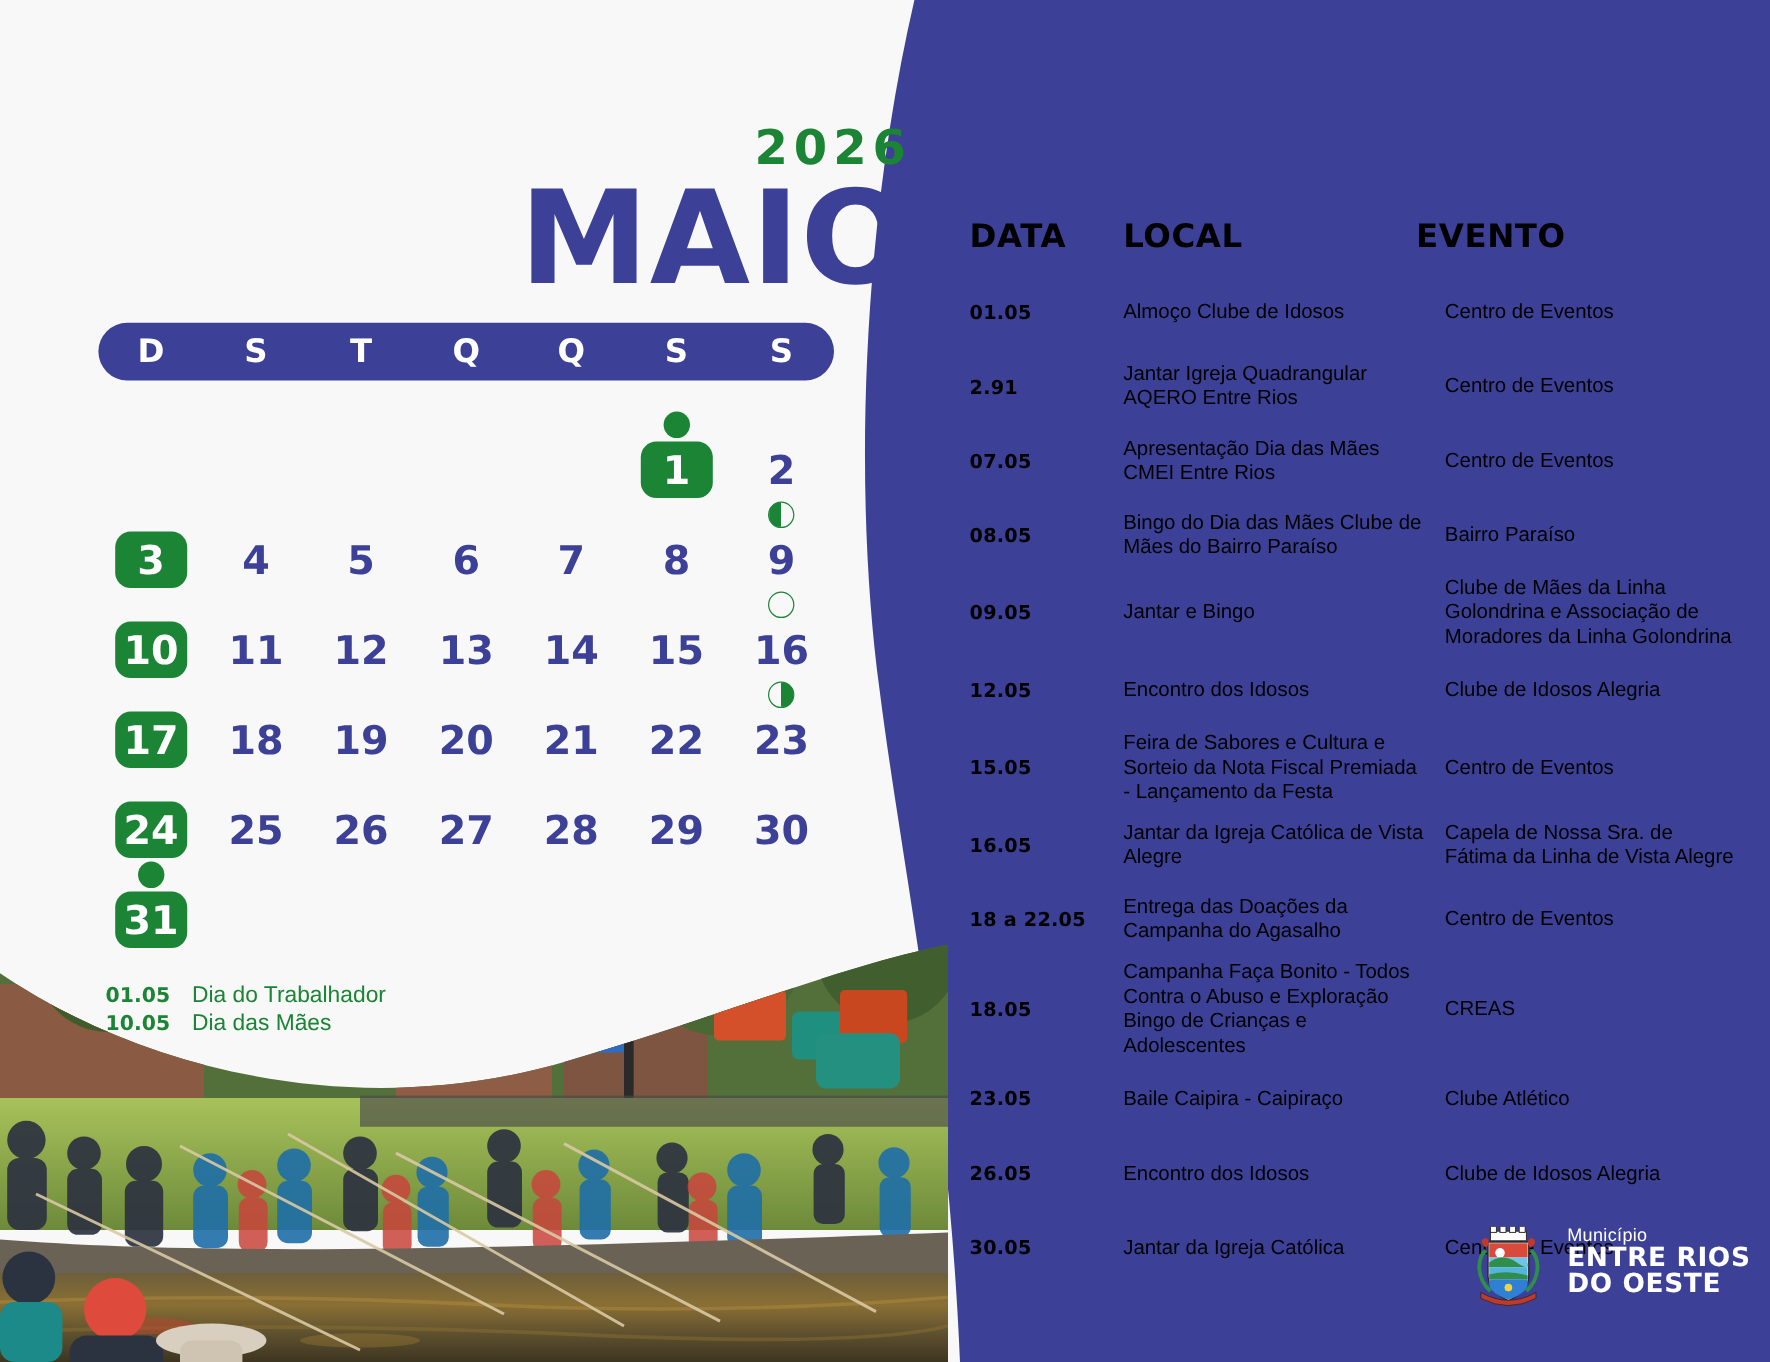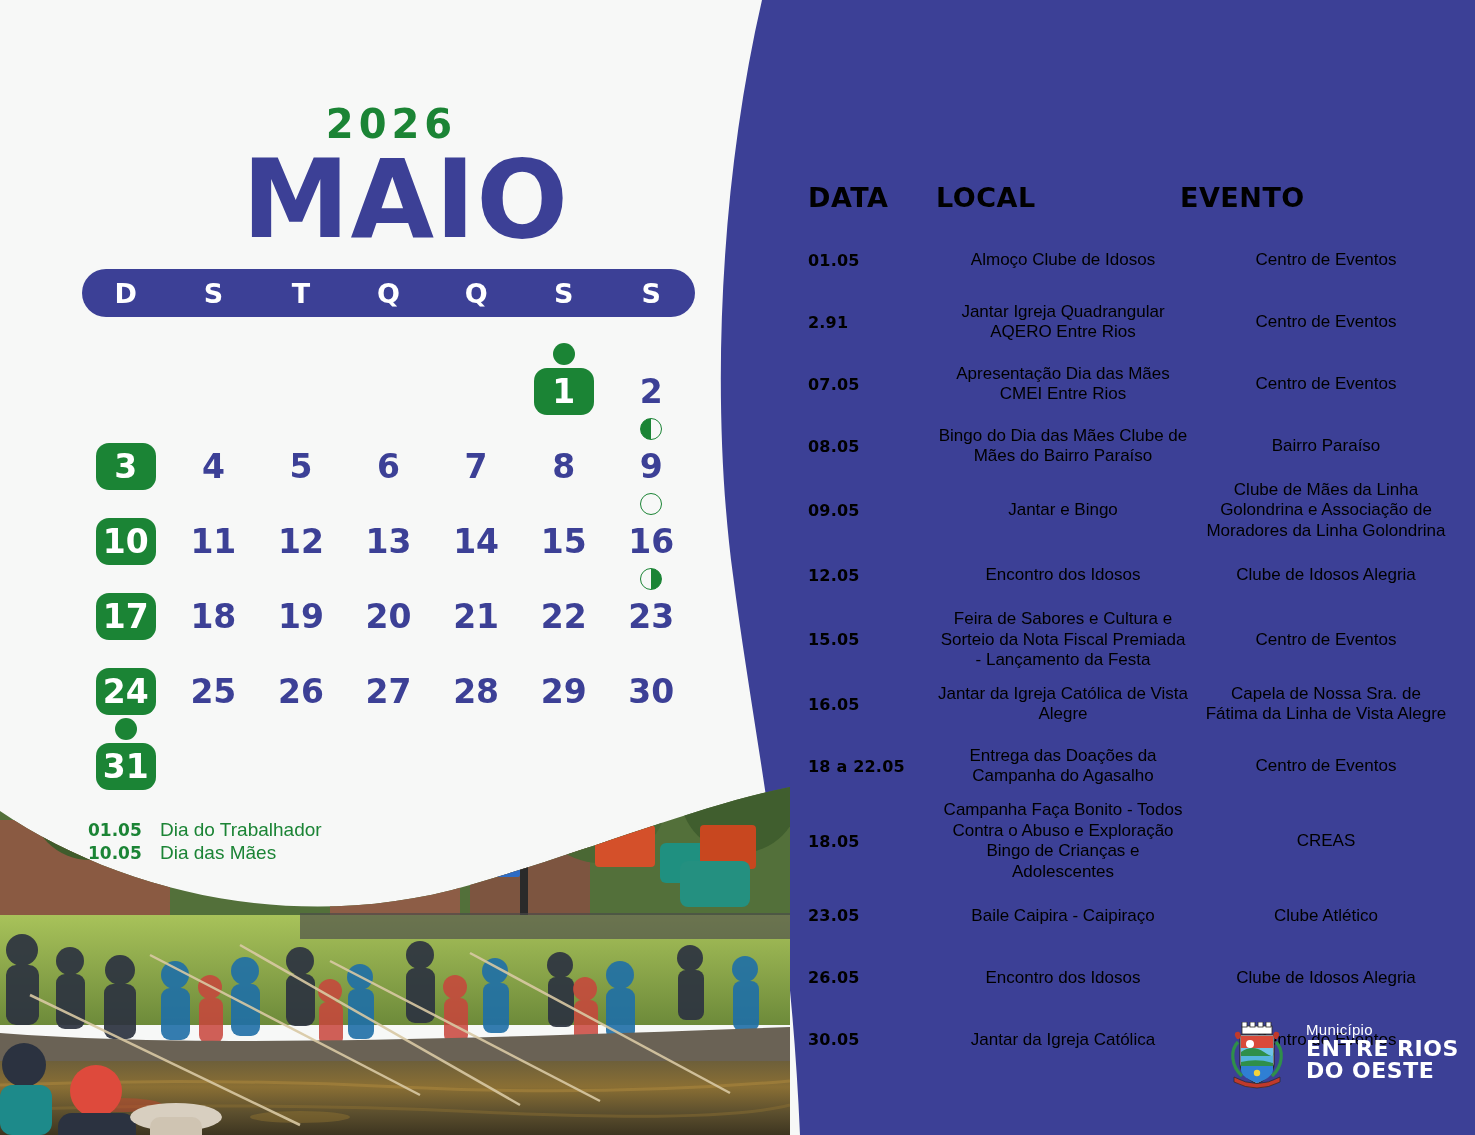--- a/index.html
+++ b/index.html
@@ -16,21 +16,21 @@
     position:absolute; top:0; left:0; width:1475px; height:1135px;
     z-index:1; pointer-events:none;
   }
   #blue-panel svg{ display:block; }
 
   
   .left-col{
     position:absolute; left:0; top:0; width:760px; height:1135px; z-index:3;
   }
 
-  .title-block{ text-align:center; padding-top:104px;padding-left:23px; }
+  .title-block{ text-align:right; padding-top:104px;padding-left:23px; }
   .year{
     color:#1b8435; font-size:40px; font-weight:bold; letter-spacing:5px;
     line-height:1; font-family:"DejaVu Sans", sans-serif;
   }
   .month{
     color:#3c4096; font-size:108px; font-weight:bold; letter-spacing:1px;
     line-height:1.0; margin-top:2px; font-family:"DejaVu Sans", sans-serif;margin-left:28px;
   }
 
   
@@ -110,21 +110,21 @@
   .col-event{ width:268px; flex:none; padding-right:14px; }
   .col-local{ width:244px; flex:none; }
 
   .ev-row{
     display:flex; align-items:center; min-height:62px; padding:3px 0;
   }
   .ev-date{
     font-size:16px; font-weight:bold; letter-spacing:0.2px;
     font-family:"DejaVu Sans", sans-serif;
   }
-  .ev-name, .ev-local{ font-size:17px; line-height:1.2;text-align:center; }
+  .ev-name, .ev-local{ font-size:17px; line-height:1.2; }
 
   
   .logo{
     position:absolute; left:1226px; top:1022px; z-index:4;
     display:flex; gap:18px;
   }
   .logo-text{ color:#fff; line-height:1; }
   .logo-sub{ font-size:15px; letter-spacing:0.3px; margin-bottom:2px; }
   .logo-main{
     font-size:22px; font-weight:bold; letter-spacing:0.5px; line-height:1.02;

